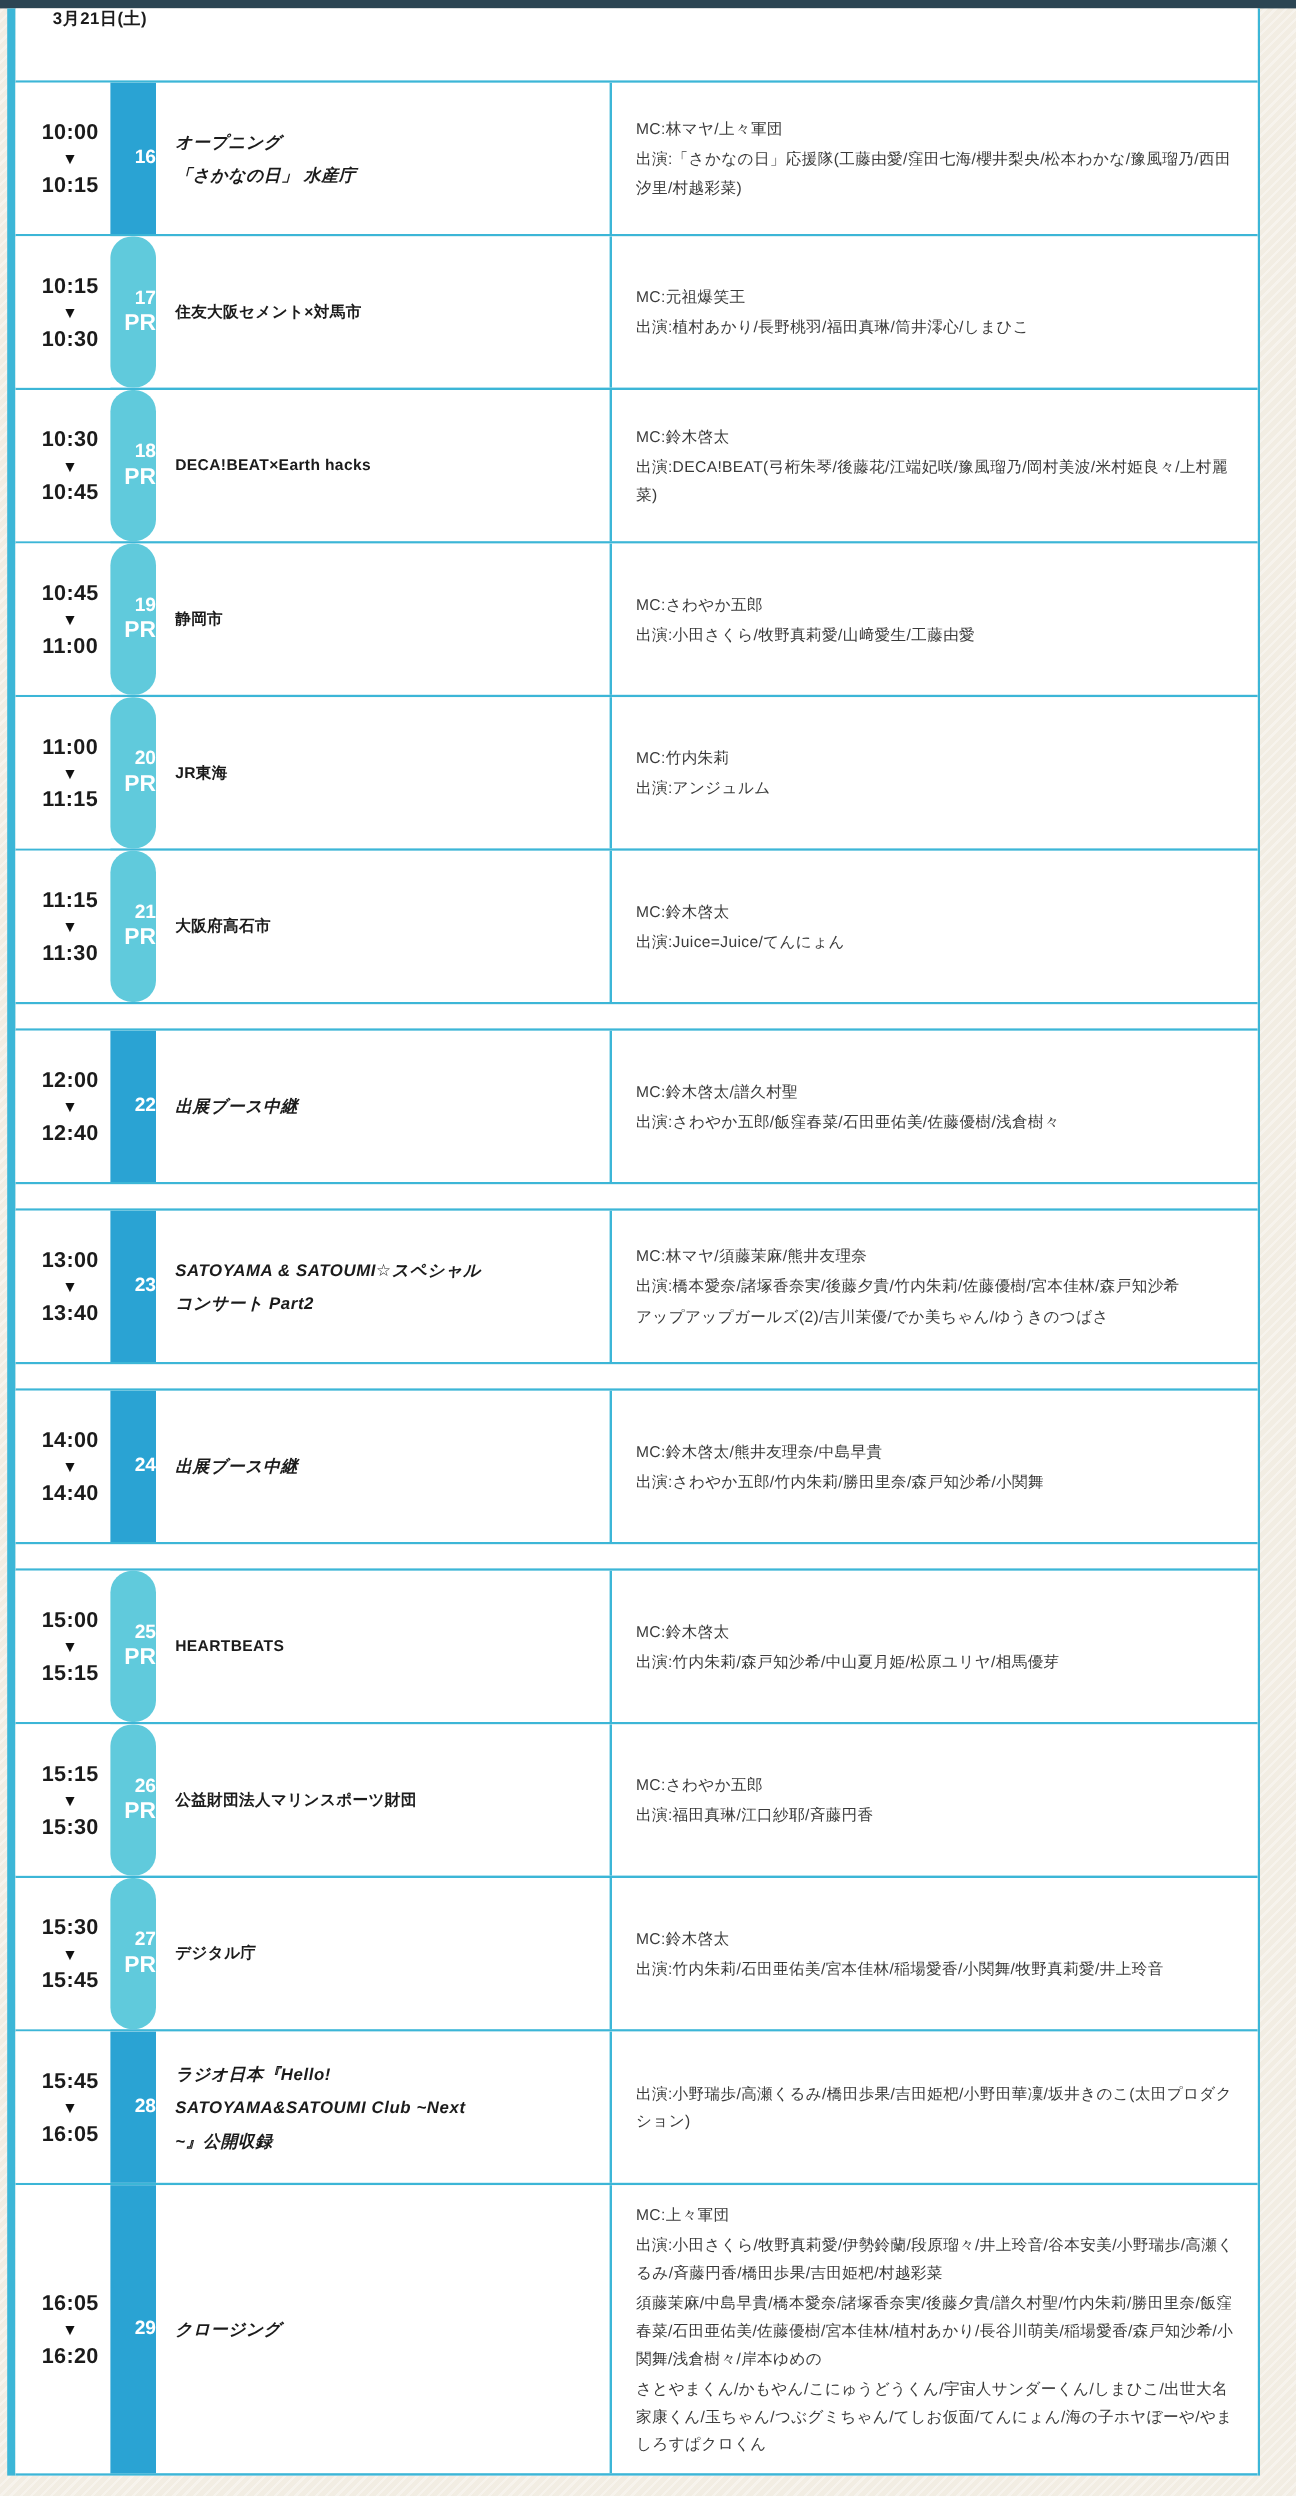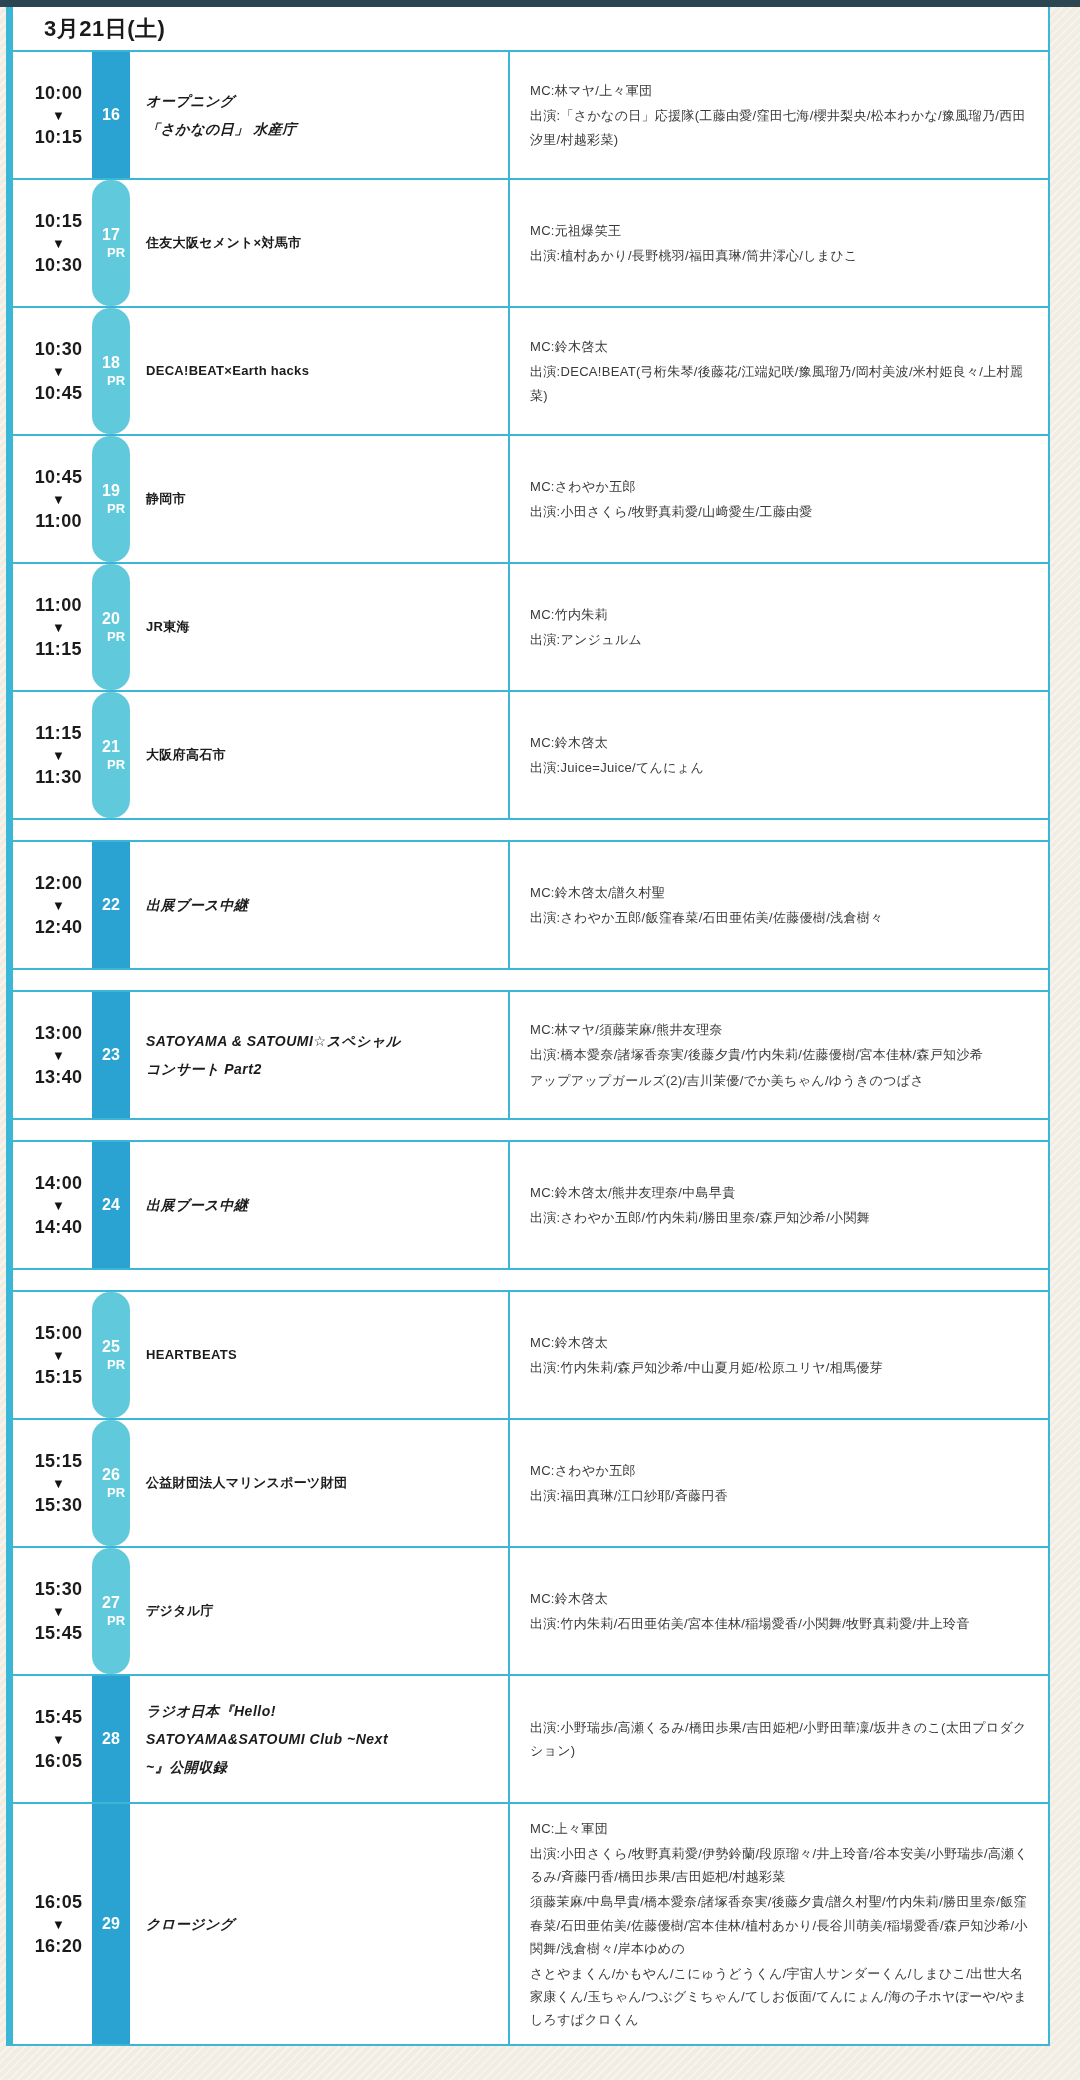--- a/index.html
+++ b/index.html
@@ -23,49 +23,49 @@
   }
   .topbar{height:7px;width:1080px;background:var(--topbar);}
   .board{
     margin-left:6px;
     width:1044px;
     background:transparent;
     border-left:7px solid var(--cyan);
     border-right:2px solid var(--cyan);
   }
   .date-header{
-    height:45px;
+    height:62px;
     background:#ffffff;
     border-bottom:2px solid var(--cyan);
-    display:flex;align-items:center;
+    display:flex;
     padding-left:31px;
-    font-size:22px;font-weight:700;letter-spacing:.5px;
+    font-size:14px;font-weight:700;letter-spacing:.5px;
   }
   .row{
     display:grid;
     grid-template-columns:79px 38px 380px 1fr;
     min-height:128px;
     background:#ffffff;
     border-bottom:2px solid var(--cyan);
   }
   .cell{min-width:0;}
   .time{
     display:flex;flex-direction:column;align-items:center;justify-content:center;
     gap:5px;
     font-weight:700;font-size:18px;letter-spacing:.3px;
     background:#fff;
     padding-left:12px;
   }
   .arrow{font-size:13px;line-height:1;color:#111;}
   .badge{
-    display:flex;flex-direction:column;align-items:center;justify-content:center;
+    display:flex;flex-direction:column;align-items:flex-end;justify-content:center;
     gap:3px;color:#ffffff;font-weight:700;
   }
   .badge .num{font-size:16px;line-height:1;}
-  .badge .pr{font-size:13px;line-height:1;padding-left:10px;}
+  .badge .pr{font-size:19px;line-height:1;padding-left:10px;}
   .badge-main{background:var(--badge-main);}
   .badge-pr{background:var(--badge-pr);border-radius:18px;}
   .title{
     display:flex;flex-direction:column;justify-content:center;
     padding:10px 16px;
     font-weight:700;color:var(--ink);
     border-right:2px solid var(--cyan);
   }
   .title-large{font-size:14px;line-height:2.0;letter-spacing:.5px;font-style:italic;}
   .title-small{font-size:13px;line-height:1.7;letter-spacing:.3px;}

